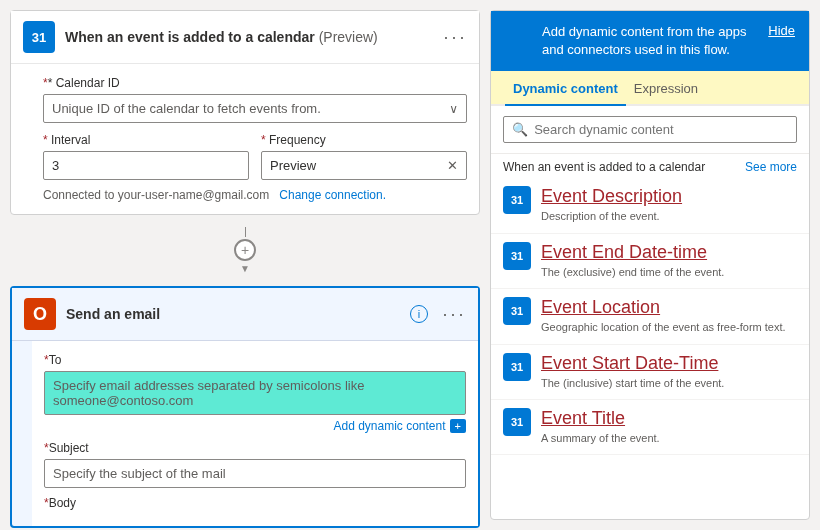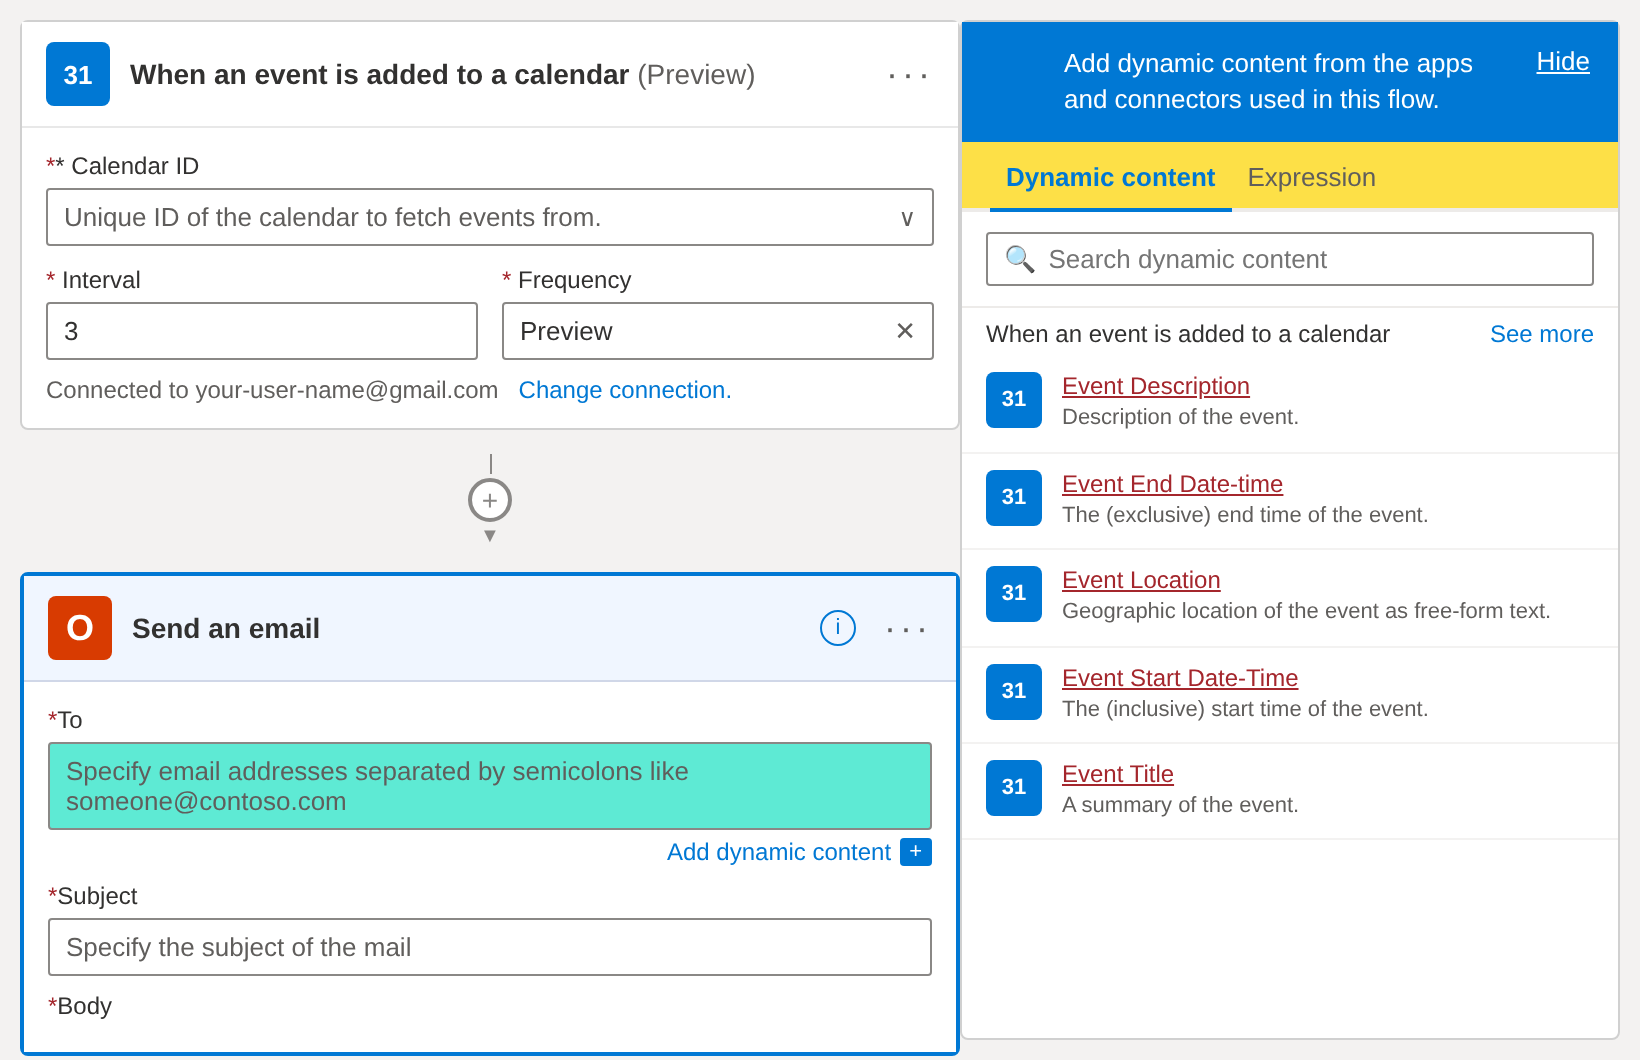--- a/index.html
+++ b/index.html
@@ -10,20 +10,21 @@
       height: 530px;
       overflow: hidden;
       display: flex;
       align-items: center;
       justify-content: center;
     }
     .container {
       display: flex;
       width: 800px;
       height: 510px;
+      gap: 10px;
     }
     
     .left-panel {
       flex: 0 0 470px;
       display: flex;
       flex-direction: column;
       gap: 8px;
     }
     .card {
       background: #fff;
@@ -63,20 +64,21 @@
       font-weight: 400;
     }
     .card-menu {
       color: #605e5c;
       font-size: 18px;
       cursor: pointer;
       letter-spacing: 2px;
     }
     .card-body {
       padding: 12px;
+      margin-left: 20px;
     }
     .field-label {
       font-size: 12px;
       color: #a4262c;
       margin-bottom: 4px;
     }
     .field-label span.req {
       color: #a4262c;
     }
     .field-label span.text {
@@ -249,21 +251,21 @@
       font-size: 13px;
       color: white;
       cursor: pointer;
       white-space: nowrap;
       text-decoration: underline;
     }
     .tabs {
       display: flex;
       border-bottom: 2px solid #edebe9;
       padding: 0 14px;
-      background: #fde047;
+      background: #fef9c3;
     }
     .tab {
       padding: 10px 8px 8px;
       font-size: 13px;
       cursor: pointer;
       color: #605e5c;
       border-bottom: 2px solid transparent;
       margin-bottom: -2px;
     }
     .tab.active {
@@ -333,21 +335,21 @@
       justify-content: center;
       color: white;
       font-size: 11px;
       font-weight: bold;
       flex-shrink: 0;
     }
     .item-content {
       flex: 1;
     }
     .item-title {
-      font-size: 12px;
+      font-size: 18px;
       color: #a4262c;
       text-decoration: underline;
       font-weight: 400;
     }
     .item-desc {
       font-size: 11px;
       color: #605e5c;
       line-height: 1.4;
       margin-top: 2px;
     }

